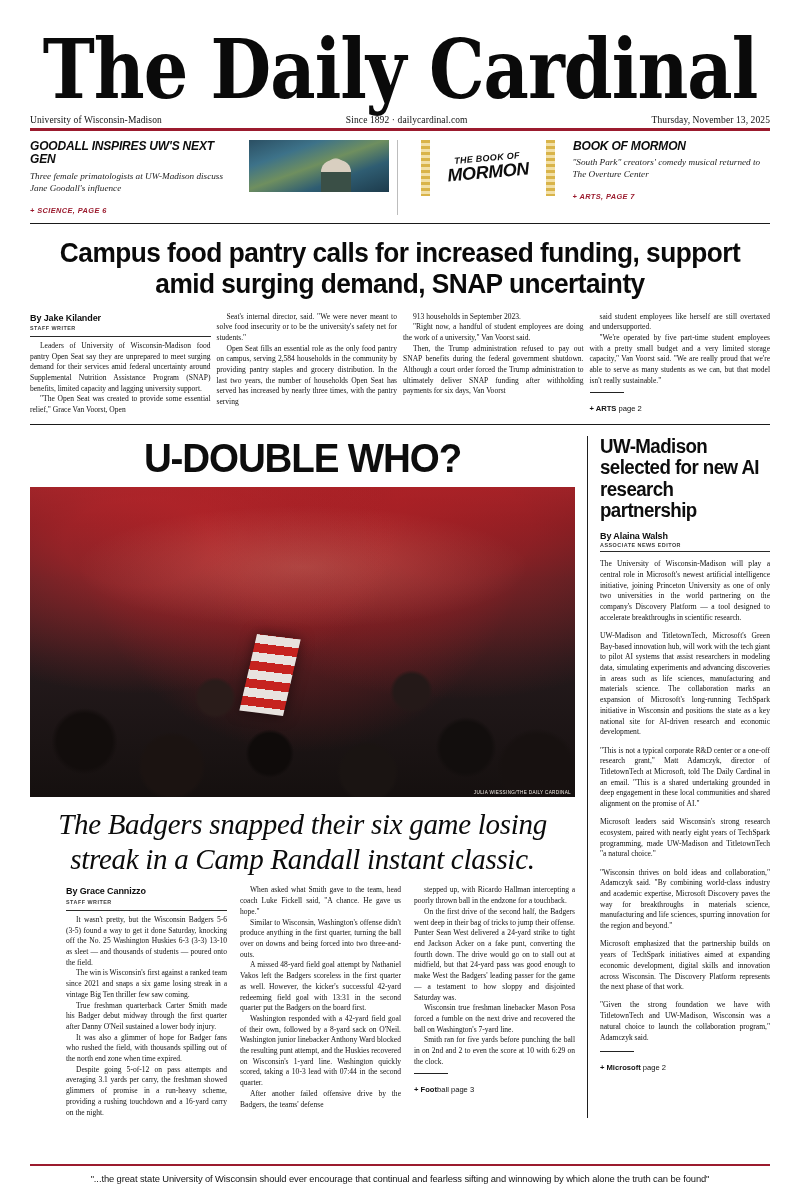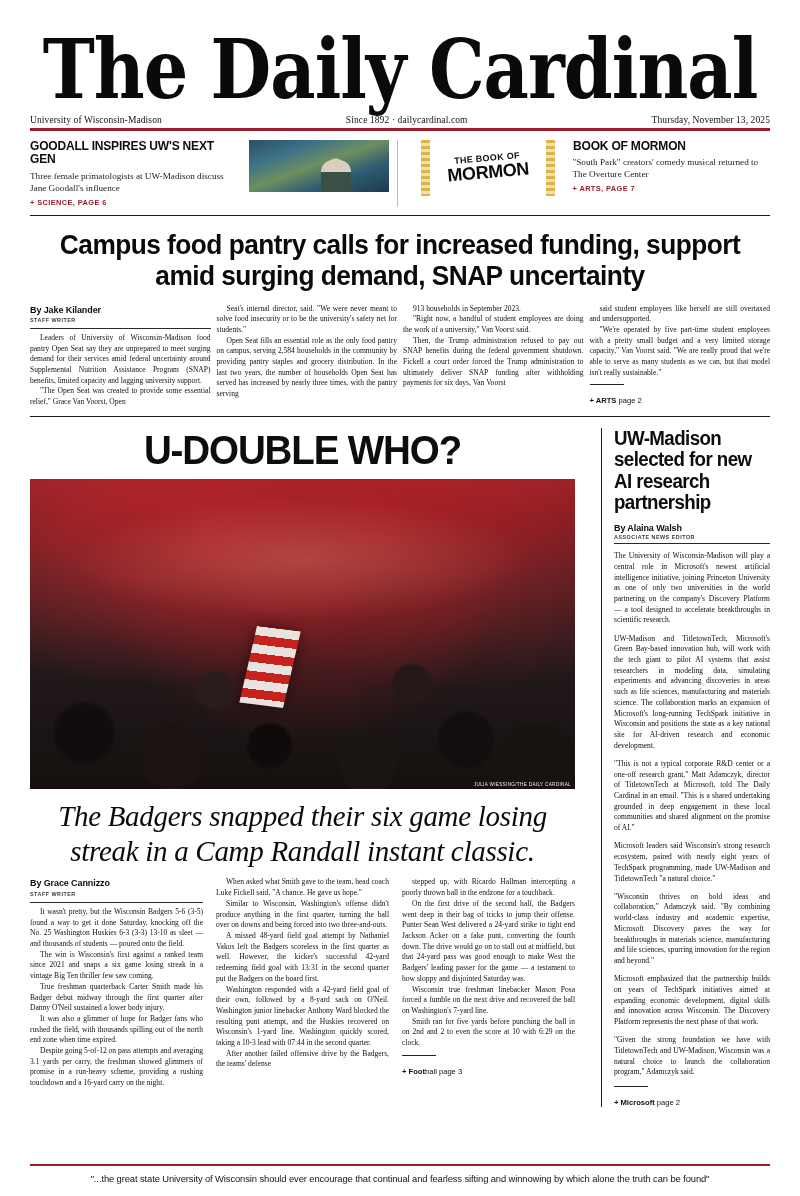--- a/index.html
+++ b/index.html
@@ -33,37 +33,37 @@
     display: flex; justify-content: space-between; align-items: flex-end;
     font-size: 9.5px; letter-spacing: .1px; color: #111;
     padding-bottom: 3px;
   }
   .masthead-meta .mid { flex: 1; text-align: center; }
   .masthead-meta .right { text-align: right; }
   .rule-red { height: 2.6px; background: #9b1b2e; width: 100%; }
   .rule-thin { height: 1px; background: #1a1a1a; width: 100%; }
 
   
-  .teasers { display: flex; gap: 8px; padding: 9px 0 8px 0; }
+  .teasers { display: flex; gap: 8px; padding: 9px 0 8px 0; font-style: italic; }
   .teaser { display: flex; gap: 9px; flex: 1; align-items: flex-start; }
   .teaser.right { padding-left: 14px; border-left: 1px solid #bdbdbd; }
   .teaser-text { flex: 1; min-width: 0; }
   .teaser-kicker {
     font-family: "Liberation Sans", sans-serif;
     font-weight: 700; font-size: 12.4px; letter-spacing: -0.2px;
     text-transform: uppercase; color: #0d0d0d; line-height: 1.08;
     transform: scaleX(0.97); transform-origin: left;
   }
   .teaser-dek {
     font-size: 9.2px; line-height: 1.32; margin-top: 3px; color: #1d1d1d;
   }
   .teaser-link {
     font-family: "Liberation Sans", sans-serif;
     font-weight: 700; font-size: 7.4px; letter-spacing: .4px;
-    color: #9b1b2e; margin-top: 4px; text-transform: uppercase;
+    color: #9b1b2e; margin-top: 12px; text-transform: uppercase;
   }
   .teaser-photo {
     width: 140px; height: 52px; flex: none; overflow: hidden;
     background: #2a2f33; position: relative;
   }
   .teaser-photo.goodall {
     background:
       radial-gradient(circle at 62% 52%, rgba(215,205,190,.95) 0 9%, rgba(215,205,190,0) 10%),
       linear-gradient(160deg, #2b4f63 0%, #3d7289 26%, #6f8f5f 48%, #2f5d72 70%, #1d3b4c 100%);
   }
@@ -117,21 +117,21 @@
   }
   .col p { margin: 0; text-indent: 10px; }
   .jump {
     font-family: "Liberation Sans", sans-serif; font-size: 7.6px;
     margin-top: 6px; padding-top: 5px; color:#111;
   }
   .jump .jw { font-weight: 700; }
   .jump-rule { width: 34px; height: 1px; background: #222; margin: 6px 0 4px 0; }
 
   
-  .main-row { display: flex; gap: 26px; margin-top: 11px; }
+  .main-row { display: flex; gap: 12px; margin-top: 11px; }
   .main-left { width: 545px; flex: none; }
   .main-right { flex: 1; border-left: 1px solid #1f1f1f; padding-left: 12px; }
 
   .sports-hed {
     font-family: "Liberation Sans", sans-serif;
     font-weight: 700; font-size: 41px; line-height: 1;
     text-align: center; letter-spacing: -1.2px; margin: 2px 0 8px 0;
     transform: scaleX(0.94); transform-origin: center;
   }
   .photo {
@@ -173,21 +173,21 @@
     font-family: "Liberation Sans", sans-serif;
     font-size: 4.6px; letter-spacing: .35px; color: #f3ede6;
     text-transform: uppercase;
   }
   .deck-italic {
     font-family: "Liberation Serif", serif;
     font-style: italic; font-size: 29px; line-height: 1.2;
     text-align: center; margin: 10px 0 9px 0; color: #0b0b0b;
     letter-spacing: -0.3px;
   }
-  .cols3 { display: grid; grid-template-columns: repeat(3, 1fr); column-gap: 13px; }
+  .cols3 { display: grid; grid-template-columns: repeat(3, 1fr); column-gap: 13px; margin-left: 36px; }
 
   
   .rail-hed {
     font-family: "Liberation Sans", sans-serif;
     font-weight: 700; font-size: 19.5px; line-height: 1.1;
     letter-spacing: -0.6px; margin: 0 0 9px 0;
     transform: scaleX(0.96); transform-origin: left;
   }
   .rail-body { font-size: 7.55px; line-height: 1.42; text-align: justify; }
 
@@ -250,21 +250,21 @@
       <p>Leaders of University of Wisconsin-Madison food pantry Open Seat say they are unprepared to meet surging demand for their services amid federal uncertainty around Supplemental Nutrition Assistance Program (SNAP) benefits, limited capacity and lagging university support.</p>
       <p>"The Open Seat was created to provide some essential relief," Grace Van Voorst, Open</p>
     </div>
     <div class="col">
       <p>Seat's internal director, said. "We were never meant to solve food insecurity or to be the university's safety net for students."</p>
       <p>Open Seat fills an essential role as the only food pantry on campus, serving 2,584 households in the community by providing pantry staples and grocery distribution. In the last two years, the number of households Open Seat has served has increased by nearly three times, with the pantry serving</p>
     </div>
     <div class="col">
       <p>913 households in September 2023.</p>
       <p>"Right now, a handful of student employees are doing the work of a university," Van Voorst said.</p>
-      <p>Then, the Trump administration refused to pay out SNAP benefits during the federal government shutdown. Fickell a court order forced the Trump administration to ultimately deliver SNAP funding after withholding payments for six days, Van Voorst</p>
+      <p>Then, the Trump administration refused to pay out SNAP benefits during the federal government shutdown. Although a court order forced the Trump administration to ultimately deliver SNAP funding after withholding payments for six days, Van Voorst</p>
     </div>
     <div class="col">
       <p>said student employees like herself are still overtaxed and undersupported.</p>
       <p>"We're operated by five part-time student employees with a pretty small budget and a very limited storage capacity," Van Voorst said. "We are really proud that we're able to serve as many students as we can, but that model isn't really sustainable."</p>
       <div class="jump-rule"></div>
       <div class="jump"><span class="jw">+ ARTS</span><span> page 2</span></div>
     </div>
   </div>
   <div class="rule-thin" style="margin-top:8px"></div>
 

